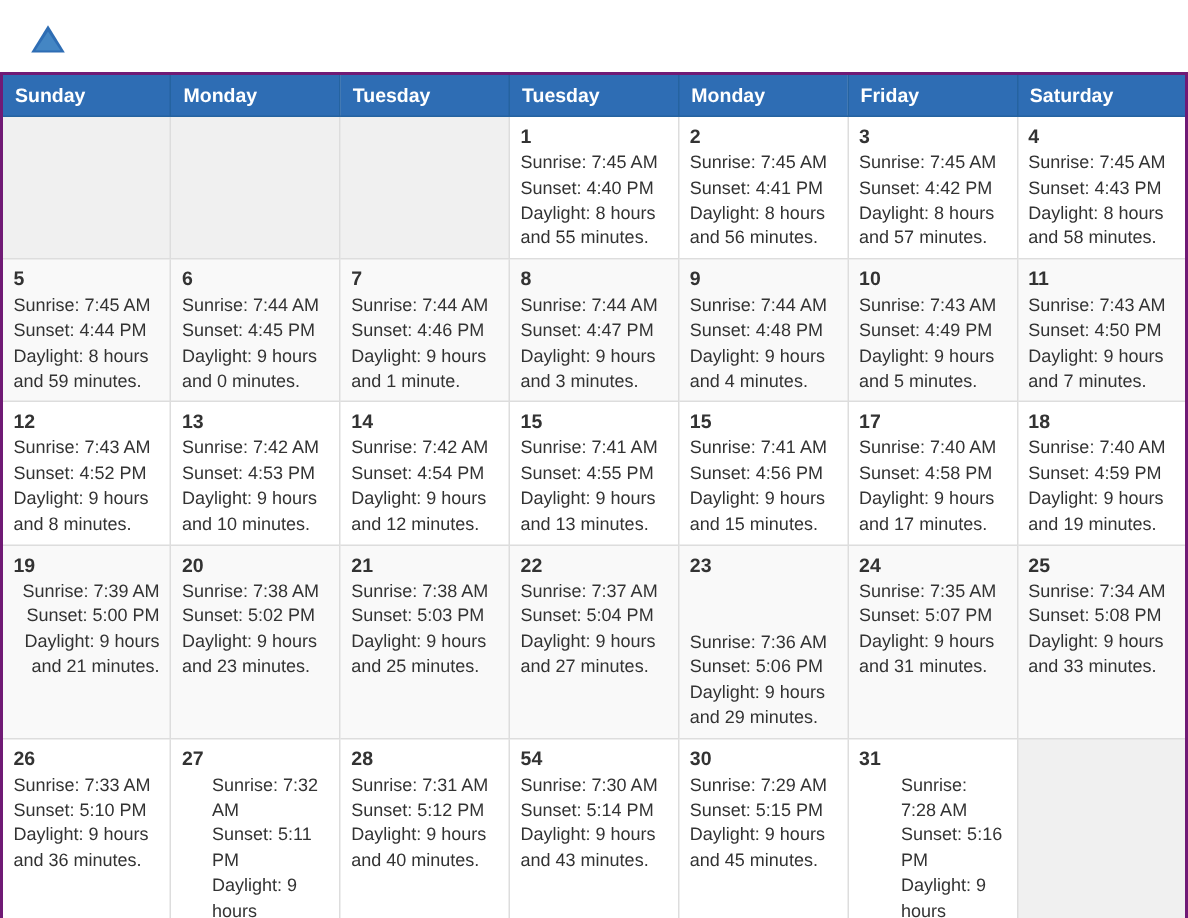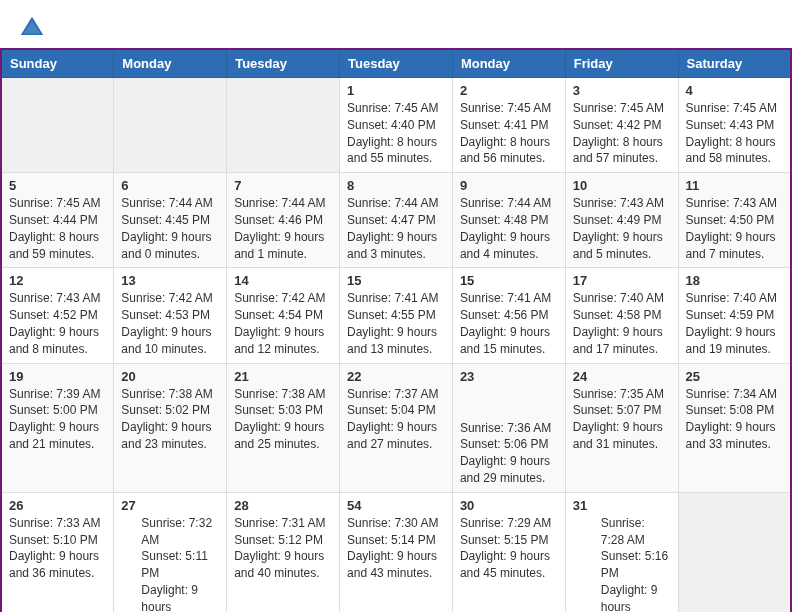--- a/index.html
+++ b/index.html
@@ -258,21 +258,21 @@
           <span class="day-num">18</span>
           <div class="cell-info" style="white-space: pre-line;">Sunrise: 7:40 AM
 Sunset: 4:59 PM
 Daylight: 9 hours
 and 19 minutes.</div>
         </td>
       </tr>
       <tr>
         <td class="even-week">
           <span class="day-num">19</span>
-          <div class="cell-info" style="white-space: pre-line;">Sunrise: 7:39 AM
+          <div class="cell-info" style="white-space: pre-line; text-align: right;">Sunrise: 7:39 AM
 Sunset: 5:00 PM
 Daylight: 9 hours
 and 21 minutes.</div>
         </td>
         <td class="even-week">
           <span class="day-num">20</span>
           <div class="cell-info" style="white-space: pre-line;">Sunrise: 7:38 AM
 Sunset: 5:02 PM
 Daylight: 9 hours
 and 23 minutes.</div>

